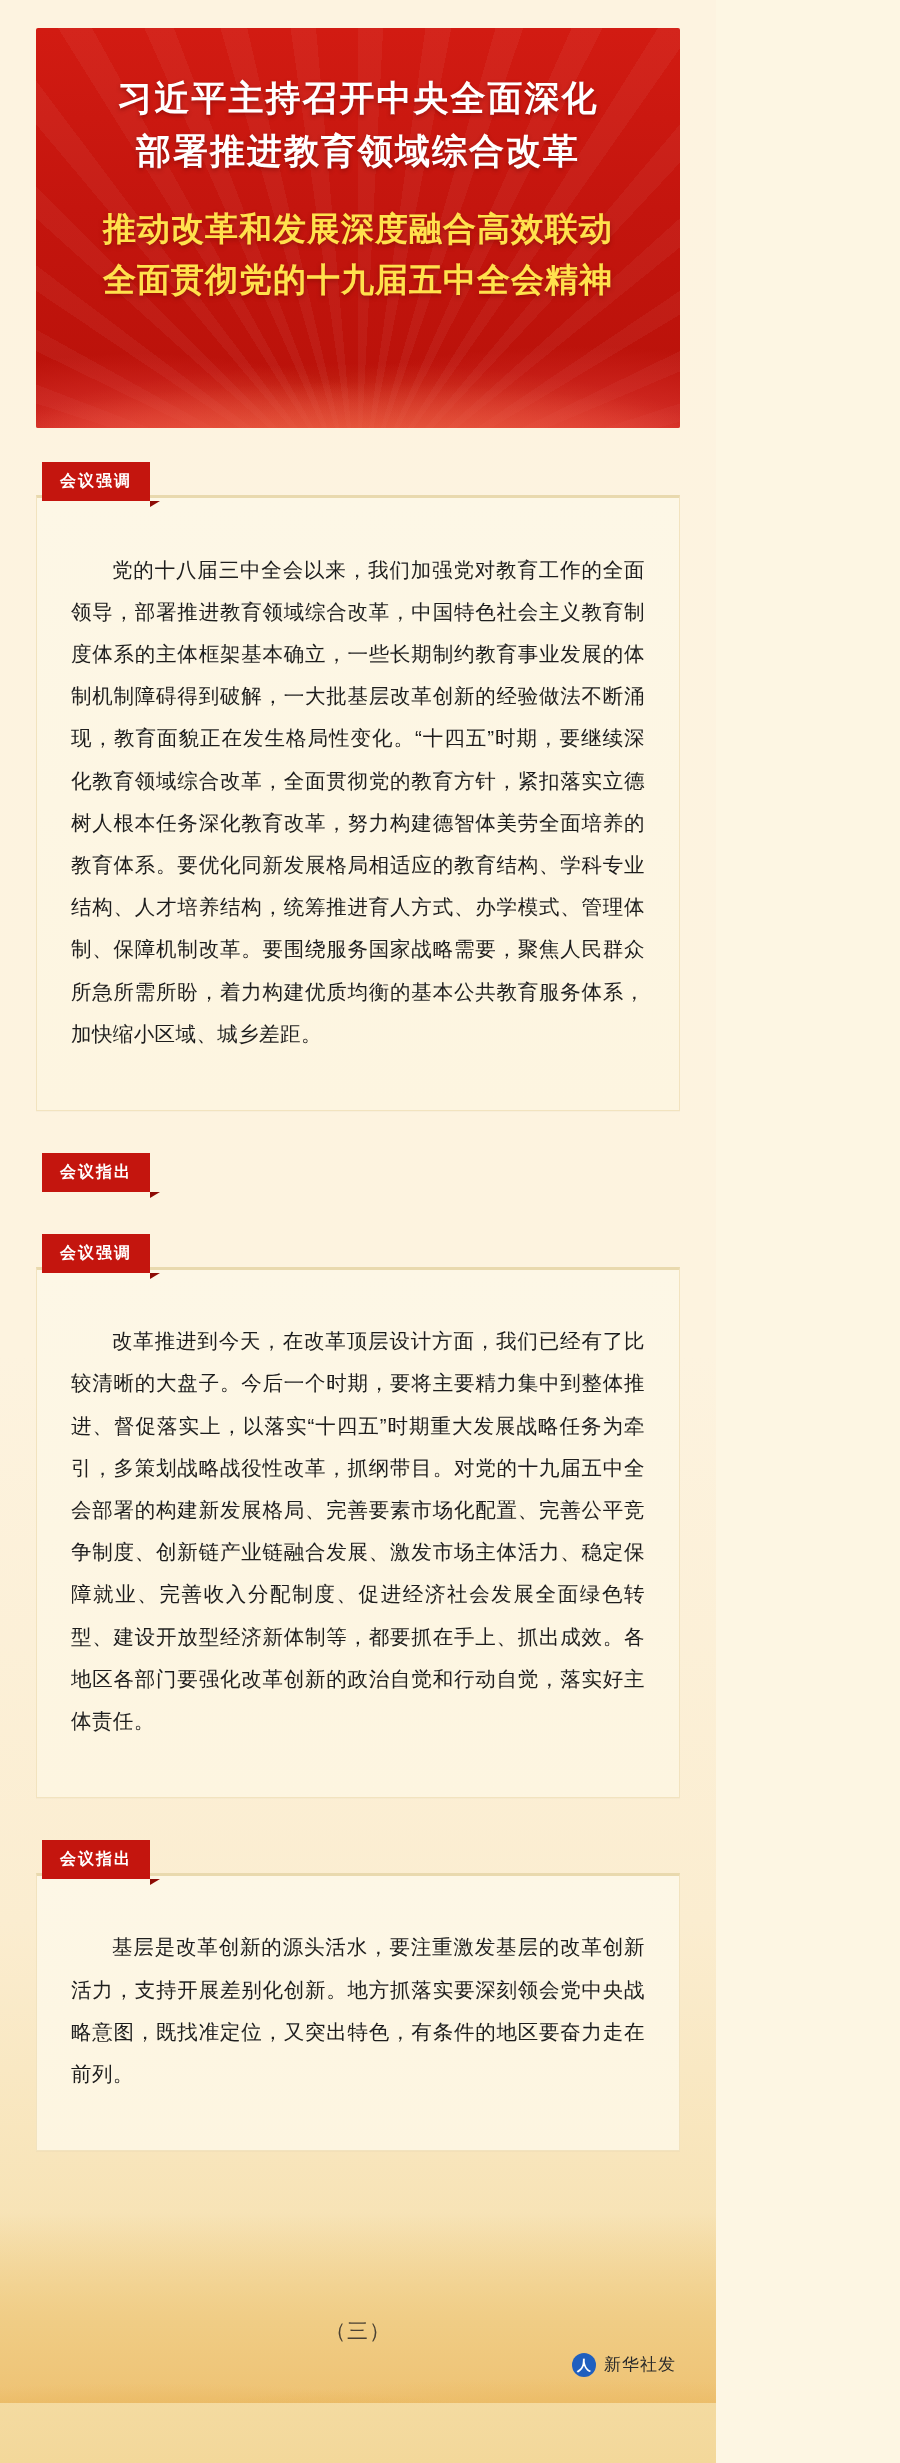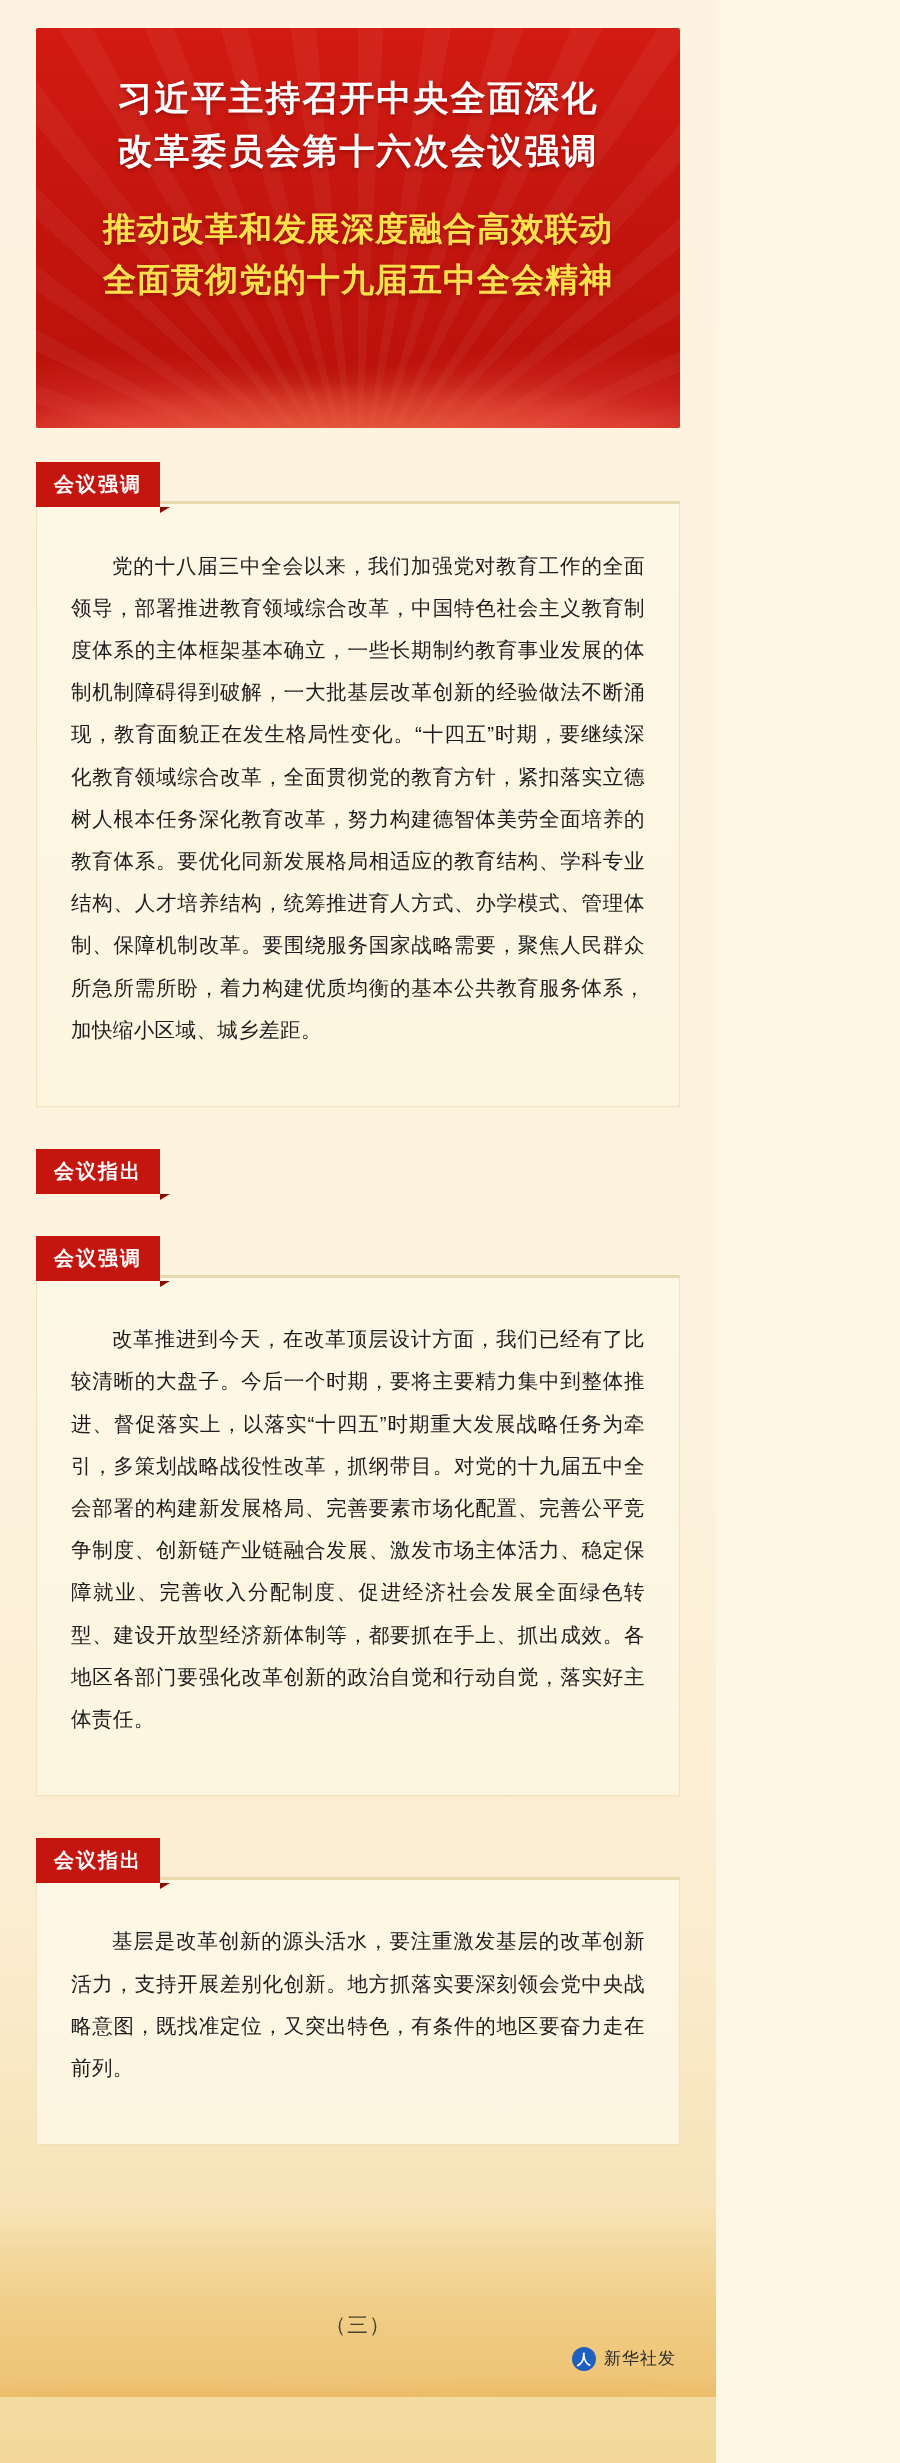--- a/index.html
+++ b/index.html
@@ -86,41 +86,42 @@
     margin: 34px 36px 0 36px;
   }
   .section {
     position: relative;
     margin-bottom: 42px;
   }
   .tag {
     display: inline-block;
     background: #c4150e;
     color: #ffffff;
-    font-size: 20px;
+    font-size: 16px;
     font-weight: bold;
     letter-spacing: 2px;
     padding: 9px 18px 9px 18px;
     position: relative;
     z-index: 4;
+    margin-left: 6px;
   }
   .tag::after {
     content: "";
     position: absolute;
     right: -10px;
     bottom: -6px;
     border-left: 10px solid #8d0b05;
     border-bottom: 6px solid transparent;
   }
   .body-card {
     margin-top: -6px;
     background: linear-gradient(180deg, #fdf7e6 0%, #fdf5e0 100%);
     border: 1px solid #f2e3bf;
     border-top: 3px solid #e9d9ae;
-    padding: 20px 34px 34px 34px;
+    padding: 30px 34px 34px 34px;
     box-shadow: 0 1px 0 rgba(0,0,0,0.02);
   }
   .para {
     font-size: 20.5px;
     line-height: 2.06;
     color: #1d1d1d;
     text-indent: 2em;
     text-align: justify;
     letter-spacing: 0.4px;
   }
@@ -183,21 +184,21 @@
 <body>
 
 <div class="page">
 
   <div class="banner">
     <div class="rays"></div>
     <div class="mountains"></div>
     <div class="glow"></div>
     <div class="banner-inner">
       <div class="title-line">习近平主持召开中央全面深化</div>
-      <div class="title-line">改革委员会第十六次会议强调</div>
+      <div class="title-line">部署推进教育领域综合改革</div>
       <div class="subtitle-wrap">
         <div class="subtitle-line">推动改革和发展深度融合高效联动</div>
         <div class="subtitle-line">全面贯彻党的十九届五中全会精神</div>
       </div>
     </div>
   </div>
 
   <div class="sections">
 
     <div class="section">

